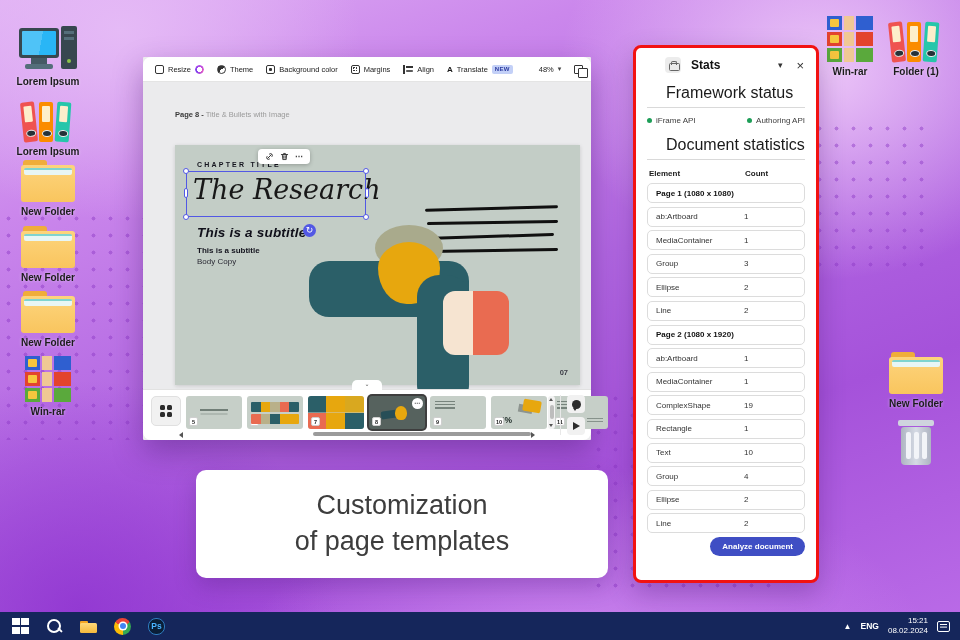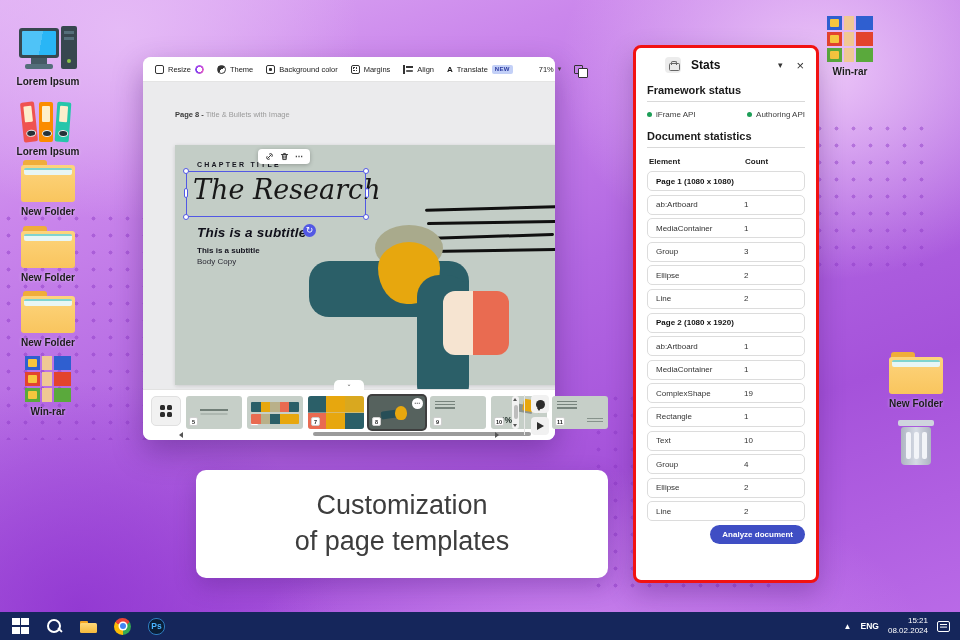--- a/index.html
+++ b/index.html
@@ -58,21 +58,21 @@
     background:conic-gradient(from -60deg,#ea4335 0deg 120deg,#34a853 120deg 240deg,#fbbc05 240deg 360deg); }
   .ic-chrome::before { content:""; position:absolute; left:50%; top:50%; width:24px; height:24px; transform:translate(-50%,-50%); background:#fff; border-radius:50%; }
   .ic-chrome::after { content:""; position:absolute; left:50%; top:50%; width:17px; height:17px; transform:translate(-50%,-50%); background:#4285f4; border-radius:50%; }
   
   .ic-trash { position:relative; width:44px; height:46px; }
   .ic-trash::before { content:""; position:absolute; left:4px; top:0; width:36px; height:6px; background:#cfd4de; border-radius:2px; }
   .ic-trash .bin { position:absolute; left:7px; top:7px; width:30px; height:38px; background:linear-gradient(90deg,#aeb4c2,#d5dae4 50%,#aeb4c2); border-radius:3px 3px 4px 4px; }
   .ic-trash .bin::before { content:""; position:absolute; left:5px; top:5px; width:5px; height:27px; background:#f2f4f8; border-radius:2px; box-shadow:8px 0 0 #f2f4f8, 16px 0 0 #f2f4f8; }
 
   
-  .window { position:absolute; left:143px; top:57px; width:412px; height:383px; background:#ebebed; border-radius:8px; box-shadow:0 12px 30px rgba(60,15,100,.38); }
+  .window { position:absolute; left:143px; top:57px; width:448px; height:383px; background:#ebebed; border-radius:1px; box-shadow:0 12px 30px rgba(60,15,100,.38); }
   .toolbar { position:absolute; left:0; top:0; width:100%; height:25px; background:#fff; border-radius:8px 8px 0 0; border-bottom:1px solid #e4e4e4; display:flex; align-items:center; gap:13px; padding:0 12px; font-size:7.5px; color:#1a1a1a; }
   .tbtn { display:flex; align-items:center; gap:4px; cursor:pointer; white-space:nowrap; }
   .tico { display:inline-block; width:9px; height:9px; position:relative; }
   .i-sq { border:1.2px solid #333; border-radius:2px; }
   .i-prem { border-radius:50%; background:conic-gradient(#b049e8,#e259c5,#7a3cf0,#b049e8); -webkit-mask:radial-gradient(circle 4.5px, transparent 2.4px, #000 2.6px); mask:radial-gradient(circle 4.5px, transparent 2.4px, #000 2.6px); }
   .i-circle { border:1.2px solid #333; border-radius:50%; }
   .i-half { background:linear-gradient(135deg,#333 50%,transparent 50%); }
   .i-inner::after { content:""; position:absolute; left:1.6px; top:1.6px; right:1.6px; bottom:1.6px; border:1px dotted #333; border-radius:1px; }
   .i-fill::after { content:""; position:absolute; left:2px; top:2px; right:2px; bottom:2px; background:#333; border-radius:1px; }
   .i-align { width:10px; }
@@ -163,21 +163,21 @@
 
   
   .stats { position:absolute; left:633px; top:45px; width:186px; height:538px; background:#fff; border:3px solid #f21212; border-radius:8px; padding:9px 11px; display:flex; flex-direction:column; box-shadow:0 10px 26px rgba(60,15,100,.3); }
   .stats-head { display:flex; align-items:center; gap:10px;padding-left:18px; }
   .stats-appicon { width:16px; height:16px; background:#ececec; border-radius:4px; position:relative; flex:none; }
   .stats-appicon::before { content:""; position:absolute; left:3.5px; top:6px; width:9px; height:6px; border:1.3px solid #666; border-radius:1.5px; }
   .stats-appicon::after { content:""; position:absolute; left:6px; top:3.5px; width:4px; height:3px; border:1.3px solid #666; border-bottom:none; border-radius:2px 2px 0 0; }
   .stats-title { font-size:12px; font-weight:700; color:#111; flex:1; }
   .stats-chev { font-size:9px; color:#333; cursor:pointer; padding:0 3px; }
   .stats-close { font-size:13px; color:#333; cursor:pointer; line-height:1; padding:0 1px; }
-  .sec-h { font-size:11px; font-weight:700; color:#1a1a1a; margin-top:11px; }
+  .sec-h { font-size:16px; font-weight:400; color:#1a1a1a; margin-top:11px;margin-left:19px; }
   .hr { height:1px; background:#d9d9d9; margin-top:5px; }
   .fw-row { display:flex; justify-content:space-between; margin-top:8px; }
   .fw-item { display:flex; align-items:center; gap:4px; font-size:8px; color:#3c3c3c; }
   .gdot { width:5px; height:5px; border-radius:50%; background:#1d9e57; }
   .col-head { display:flex; margin:9px 2px 5px; font-size:8px; font-weight:700; color:#1a1a1a; }
   .col-head .c1 { flex:1; }
   .col-head .c2 { width:58px; }
   .srow { display:flex; align-items:center; height:20px; border:1px solid #dcdcdc; border-radius:5px; padding:0 8px; margin-bottom:3.6px; font-size:8px; color:#333; background:#fff; }
   .srow .el { flex:1; }
   .srow .ct { width:52px; }
@@ -291,20 +291,28 @@
           <span class="c3"></span>
         </div>
       <div class="row r3">
           <span class="c1"></span>
           <span class="c2"></span>
           <span class="c3"></span>
         </div>
     </div>
     <div class="lbl">Win-rar</div>
   </div>
+  <div class="dicon" style="left:874px;top:18px;">
+    <div class="ic-binders">
+        <span></span>
+        <span></span>
+        <span></span>
+      </div>
+    <div class="lbl">Folder (1)</div>
+  </div>
   <div class="dicon" style="left:874px;top:352px;">
     <div class="ic-folder">
         <div class="flap"></div>
       </div>
     <div class="lbl">New Folder</div>
   </div>
   <div class="dicon" style="left:874px;top:420px;">
     <div class="ic-trash">
         <div class="bin"></div>
       </div>
@@ -333,21 +341,21 @@
         <span class="tico i-align"></span>
         <span>Align</span>
       </div>
       <div class="tbtn">
         <span class="tico i-translate">A</span>
         <span>Translate</span>
         <span class="badge-new">NEW</span>
       </div>
       <div class="tb-spacer"></div>
       <div class="zoomctl">
-        <span>71%</span>
+        <span>48%</span>
         <span class="chev">▾</span>
       </div>
       <div class="tbtn">
         <span class="tico i-pages"></span>
       </div>
     </div>
 
     <div class="canvas">
       <div class="page-label">
         <b>Page 8</b>

